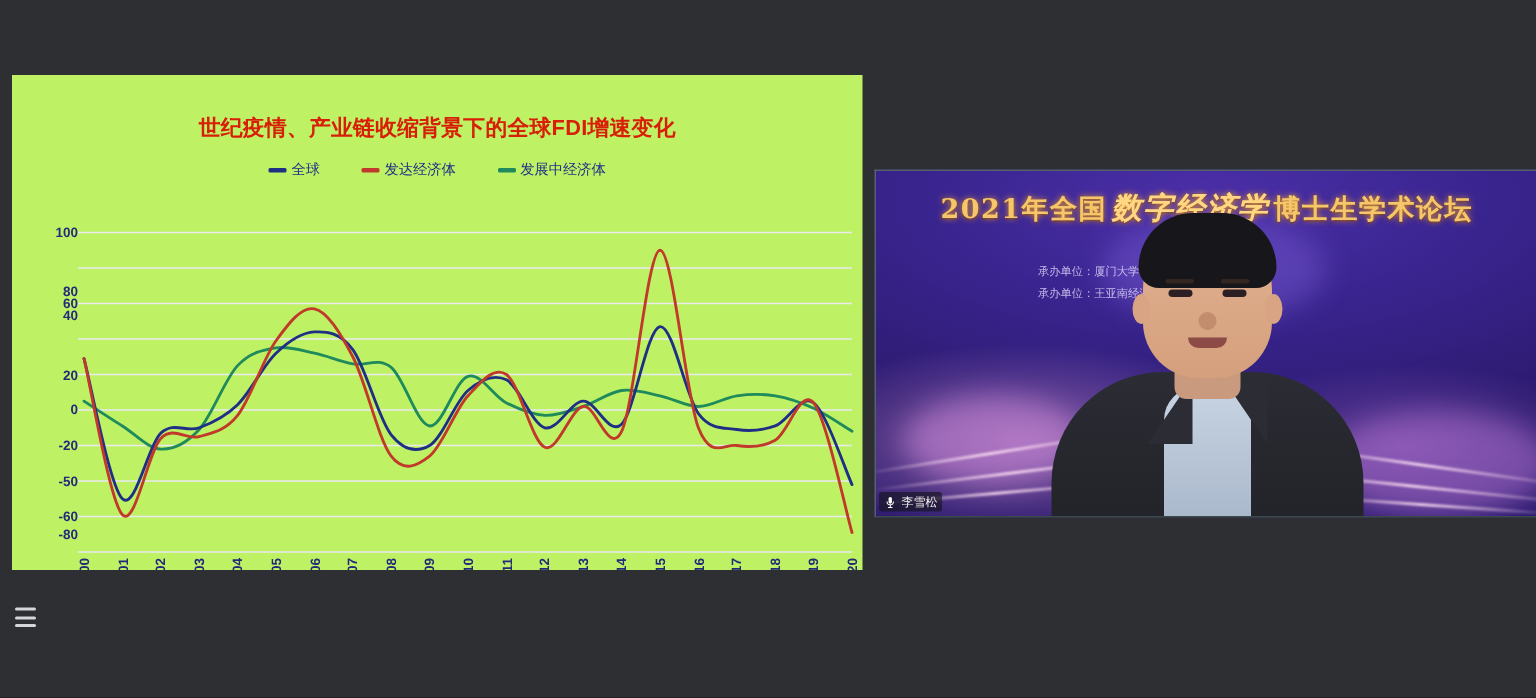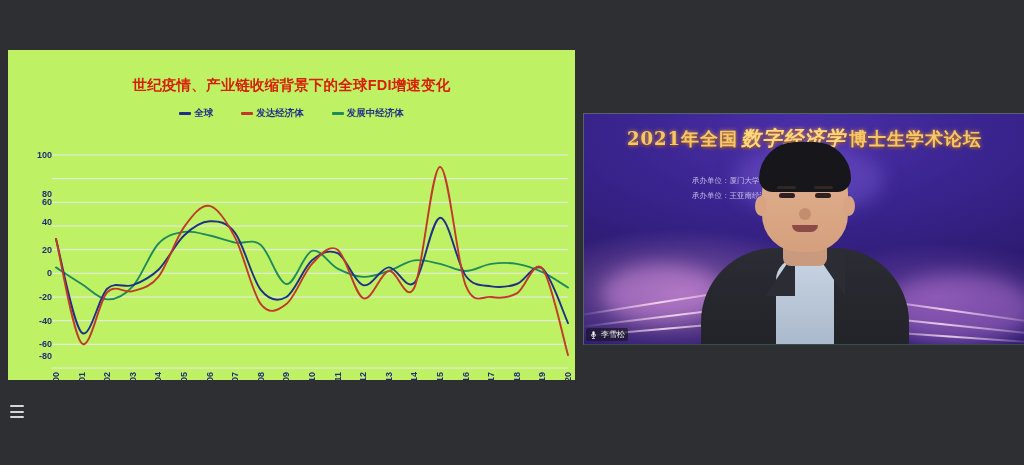--- a/index.html
+++ b/index.html
@@ -58,21 +58,21 @@
     justify-content: center;
     gap: 28px;
     pointer-events: none;
   }
   .legend-item {
     display: flex;
     align-items: center;
     gap: 3px;
     color: #1f2f86;
     font-size: 9.5px;
-    font-weight: bold;
+    font-weight: normal;
     white-space: nowrap;
   }
   .legend-swatch {
     display: inline-block;
     width: 12px;
     height: 2.2px;
     border-radius: 1px;
   }
   .ytick {
     position: absolute;
@@ -292,25 +292,25 @@
         <line x1="44" x2="560" y1="318" y2="318" stroke="#e9e9ef" stroke-width="1"></line>
         <path d="M 48.00 217.42 C 52.27 220.18, 65.07 228.66, 73.60 233.98 C 82.13 239.31, 90.67 248.97, 99.20 249.37 C 107.73 249.76, 116.27 245.62, 124.80 236.35 C 133.33 227.08, 141.87 202.82, 150.40 193.75 C 158.93 184.68, 167.47 183.30, 176.00 181.92 C 184.53 180.54, 193.07 183.69, 201.60 185.47 C 210.13 187.24, 218.67 190.99, 227.20 192.57 C 235.73 194.14, 244.27 188.03, 252.80 194.93 C 261.33 201.84, 269.87 233.00, 278.40 233.98 C 286.93 234.97, 295.47 203.41, 304.00 200.85 C 312.53 198.29, 321.07 214.26, 329.60 218.60 C 338.13 222.94, 346.67 226.49, 355.20 226.88 C 363.73 227.28, 372.27 223.73, 380.80 220.97 C 389.33 218.21, 397.87 211.50, 406.40 210.32 C 414.93 209.13, 423.47 212.09, 432.00 213.87 C 440.53 215.64, 449.07 220.97, 457.60 220.97 C 466.13 220.97, 474.67 215.05, 483.20 213.87 C 491.73 212.68, 500.27 212.49, 508.80 213.87 C 517.33 215.25, 525.87 218.21, 534.40 222.15 C 542.93 226.09, 555.73 234.97, 560.00 237.53" fill="none" stroke="#1f8a5c" stroke-width="1.9" stroke-linecap="round" stroke-linejoin="round"></path>
         <path d="M 48.00 189.02 C 52.27 204.60, 65.07 274.22, 73.60 282.50 C 82.13 290.78, 90.67 246.61, 99.20 238.72 C 107.73 230.83, 116.27 238.32, 124.80 235.17 C 133.33 232.01, 141.87 228.07, 150.40 219.78 C 158.93 211.50, 167.47 193.55, 176.00 185.47 C 184.53 177.38, 193.07 171.66, 201.60 171.27 C 210.13 170.87, 218.67 171.66, 227.20 183.10 C 235.73 194.54, 244.27 229.25, 252.80 239.90 C 261.33 250.55, 269.87 251.93, 278.40 247.00 C 286.93 242.07, 295.47 217.61, 304.00 210.32 C 312.53 203.02, 321.07 199.07, 329.60 203.22 C 338.13 207.36, 346.67 232.80, 355.20 235.17 C 363.73 237.53, 372.27 217.81, 380.80 217.42 C 389.33 217.02, 397.87 241.08, 406.40 232.80 C 414.93 224.52, 423.47 168.90, 432.00 167.72 C 440.53 166.53, 449.07 214.26, 457.60 225.70 C 466.13 237.14, 474.67 234.97, 483.20 236.35 C 491.73 237.73, 500.27 236.94, 508.80 233.98 C 517.33 231.03, 525.87 212.09, 534.40 218.60 C 542.93 225.11, 555.73 263.96, 560.00 273.03" fill="none" stroke="#1f2f86" stroke-width="1.9" stroke-linecap="round" stroke-linejoin="round"></path>
         <path d="M 48.00 189.02 C 52.27 206.37, 65.07 284.27, 73.60 293.15 C 82.13 302.02, 90.67 250.94, 99.20 242.27 C 107.73 233.59, 116.27 243.65, 124.80 241.08 C 133.33 238.52, 141.87 237.53, 150.40 226.88 C 158.93 216.23, 167.47 189.02, 176.00 177.18 C 184.53 165.35, 193.07 154.11, 201.60 155.88 C 210.13 157.66, 218.67 171.46, 227.20 187.83 C 235.73 204.20, 244.27 243.06, 252.80 254.10 C 261.33 265.14, 269.87 260.81, 278.40 254.10 C 286.93 247.39, 295.47 222.94, 304.00 213.87 C 312.53 204.79, 321.07 193.95, 329.60 199.67 C 338.13 205.39, 346.67 244.63, 355.20 248.18 C 363.73 251.73, 372.27 222.74, 380.80 220.97 C 389.33 219.19, 397.87 254.89, 406.40 237.53 C 414.93 220.18, 423.47 117.23, 432.00 116.83 C 440.53 116.44, 449.07 213.47, 457.60 235.17 C 466.13 256.86, 474.67 245.62, 483.20 247.00 C 491.73 248.38, 500.27 248.18, 508.80 243.45 C 517.33 238.72, 525.87 208.34, 534.40 218.60 C 542.93 228.86, 555.73 290.59, 560.00 304.98" fill="none" stroke="#c0392b" stroke-width="1.9" stroke-linecap="round" stroke-linejoin="round"></path>
       </svg>
 
     <div id="ylabels">
         <div class="ytick" style="top: 105px;">100</div>
         <div class="ytick" style="top: 144px;">80</div>
         <div class="ytick" style="top: 152.333px;">60</div>
-        <div class="ytick" style="top: 172px;">40</div>
+        <div class="ytick" style="top: 160px;">40</div>
         <div class="ytick" style="top: 199.667px;">20</div>
         <div class="ytick" style="top: 223.333px;">0</div>
         <div class="ytick" style="top: 247px;">-20</div>
-        <div class="ytick" style="top: 270.667px;">-40</div>
+        <div class="ytick" style="top: 270.667px;">-50</div>
         <div class="ytick" style="top: 294.333px;">-60</div>
         <div class="ytick" style="top: 306px;">-80</div>
       </div>
     <div id="xlabels">
         <div class="xtick" style="left: 43px; top: 322px;">2000</div>
         <div class="xtick" style="left: 68.6px; top: 322px;">2001</div>
         <div class="xtick" style="left: 94.2px; top: 322px;">2002</div>
         <div class="xtick" style="left: 119.8px; top: 322px;">2003</div>
         <div class="xtick" style="left: 145.4px; top: 322px;">2004</div>
         <div class="xtick" style="left: 171px; top: 322px;">2005</div>

